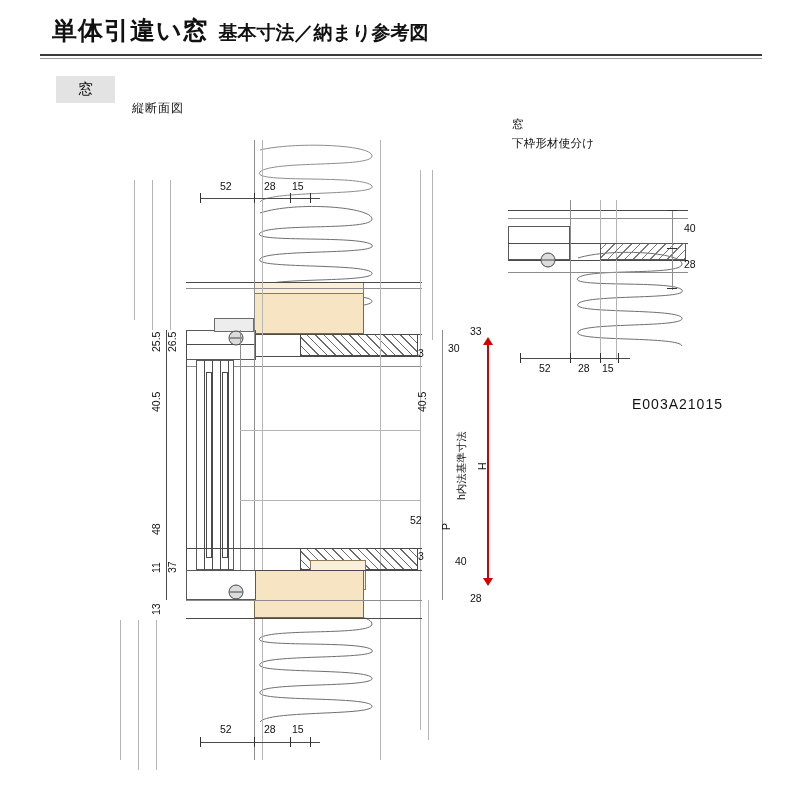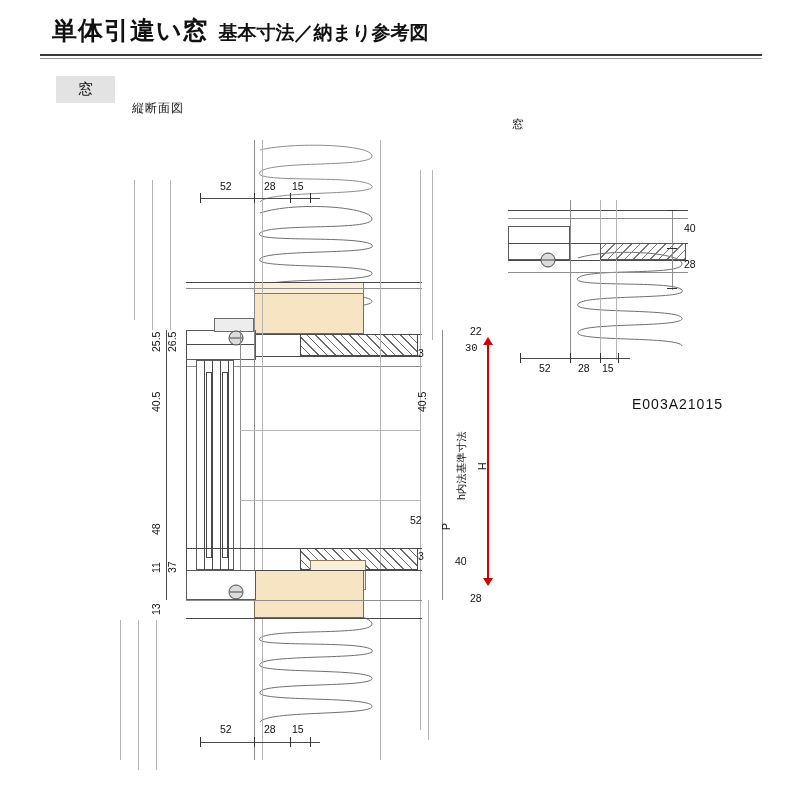--- a/index.html
+++ b/index.html
@@ -74,20 +74,21 @@
   <div class="rule2"></div>
 
   <div class="subrow">
     <span class="tagbox">窓</span>
   </div>
 
   <div class="sectitle">縦断面図</div>
 
   <div class="notes">
     <div>窓</div>
+    <div>下枠形材使分け</div>
   </div>
   <div class="code">E003A21015</div>
 
   <svg class="coil" style="left:252px;top:205px;width:130px;height:120px;" viewBox="0 0 130 120">
     <g fill="none" stroke="#6f6f6f" stroke-width="1">
       <path d="M8 8 C 45 -4, 120 2, 120 14 C 120 26, 20 18, 8 28 C -2 38, 110 30, 120 40
                C 128 50, 14 44, 8 54 C 0 64, 116 58, 120 68 C 124 78, 12 72, 8 82
                C 2 92, 118 86, 120 96 C 122 106, 16 100, 8 112"></path>
     </g>
   </svg>
@@ -184,22 +185,22 @@
   <div class="dimv" style="left:150px;top:573px;">11</div>
   <div class="dimv" style="left:166px;top:573px;">37</div>
   <div class="dimv" style="left:150px;top:615px;">13</div>
 
   <div class="dim" style="left:418px;top:347px;">3</div>
   <div class="dimv" style="left:416px;top:412px;">40.5</div>
   <div class="dim" style="left:410px;top:514px;">52</div>
   <div class="dim" style="left:418px;top:550px;">3</div>
 
   <div class="ln lnv thin" style="left:442px;top:330px;height:270px;"></div>
-  <div class="dim" style="left:470px;top:325px;">22</div>
-  <div class="dim" style="left:465px;top:342px;font-family:Liberation Mono, monospace;">30</div>
+  <div class="dim" style="left:470px;top:325px;">33</div>
+  <div class="dim" style="left:448px;top:342px;">30</div>
   <div class="dim" style="left:455px;top:555px;">40</div>
   <div class="dim" style="left:470px;top:592px;">28</div>
 
   <div class="lbl" style="left:455px;top:500px;">h内法基準寸法</div>
   <div class="lbl" style="left:476px;top:470px;">H</div>
   <div class="lbl" style="left:440px;top:530px;">P</div>
 
   <div class="arrowline" style="left:487px;top:345px;height:236px;"></div>
   <div class="arrUp" style="left:483px;top:337px;"></div>
   <div class="arrDn" style="left:483px;top:578px;"></div>

